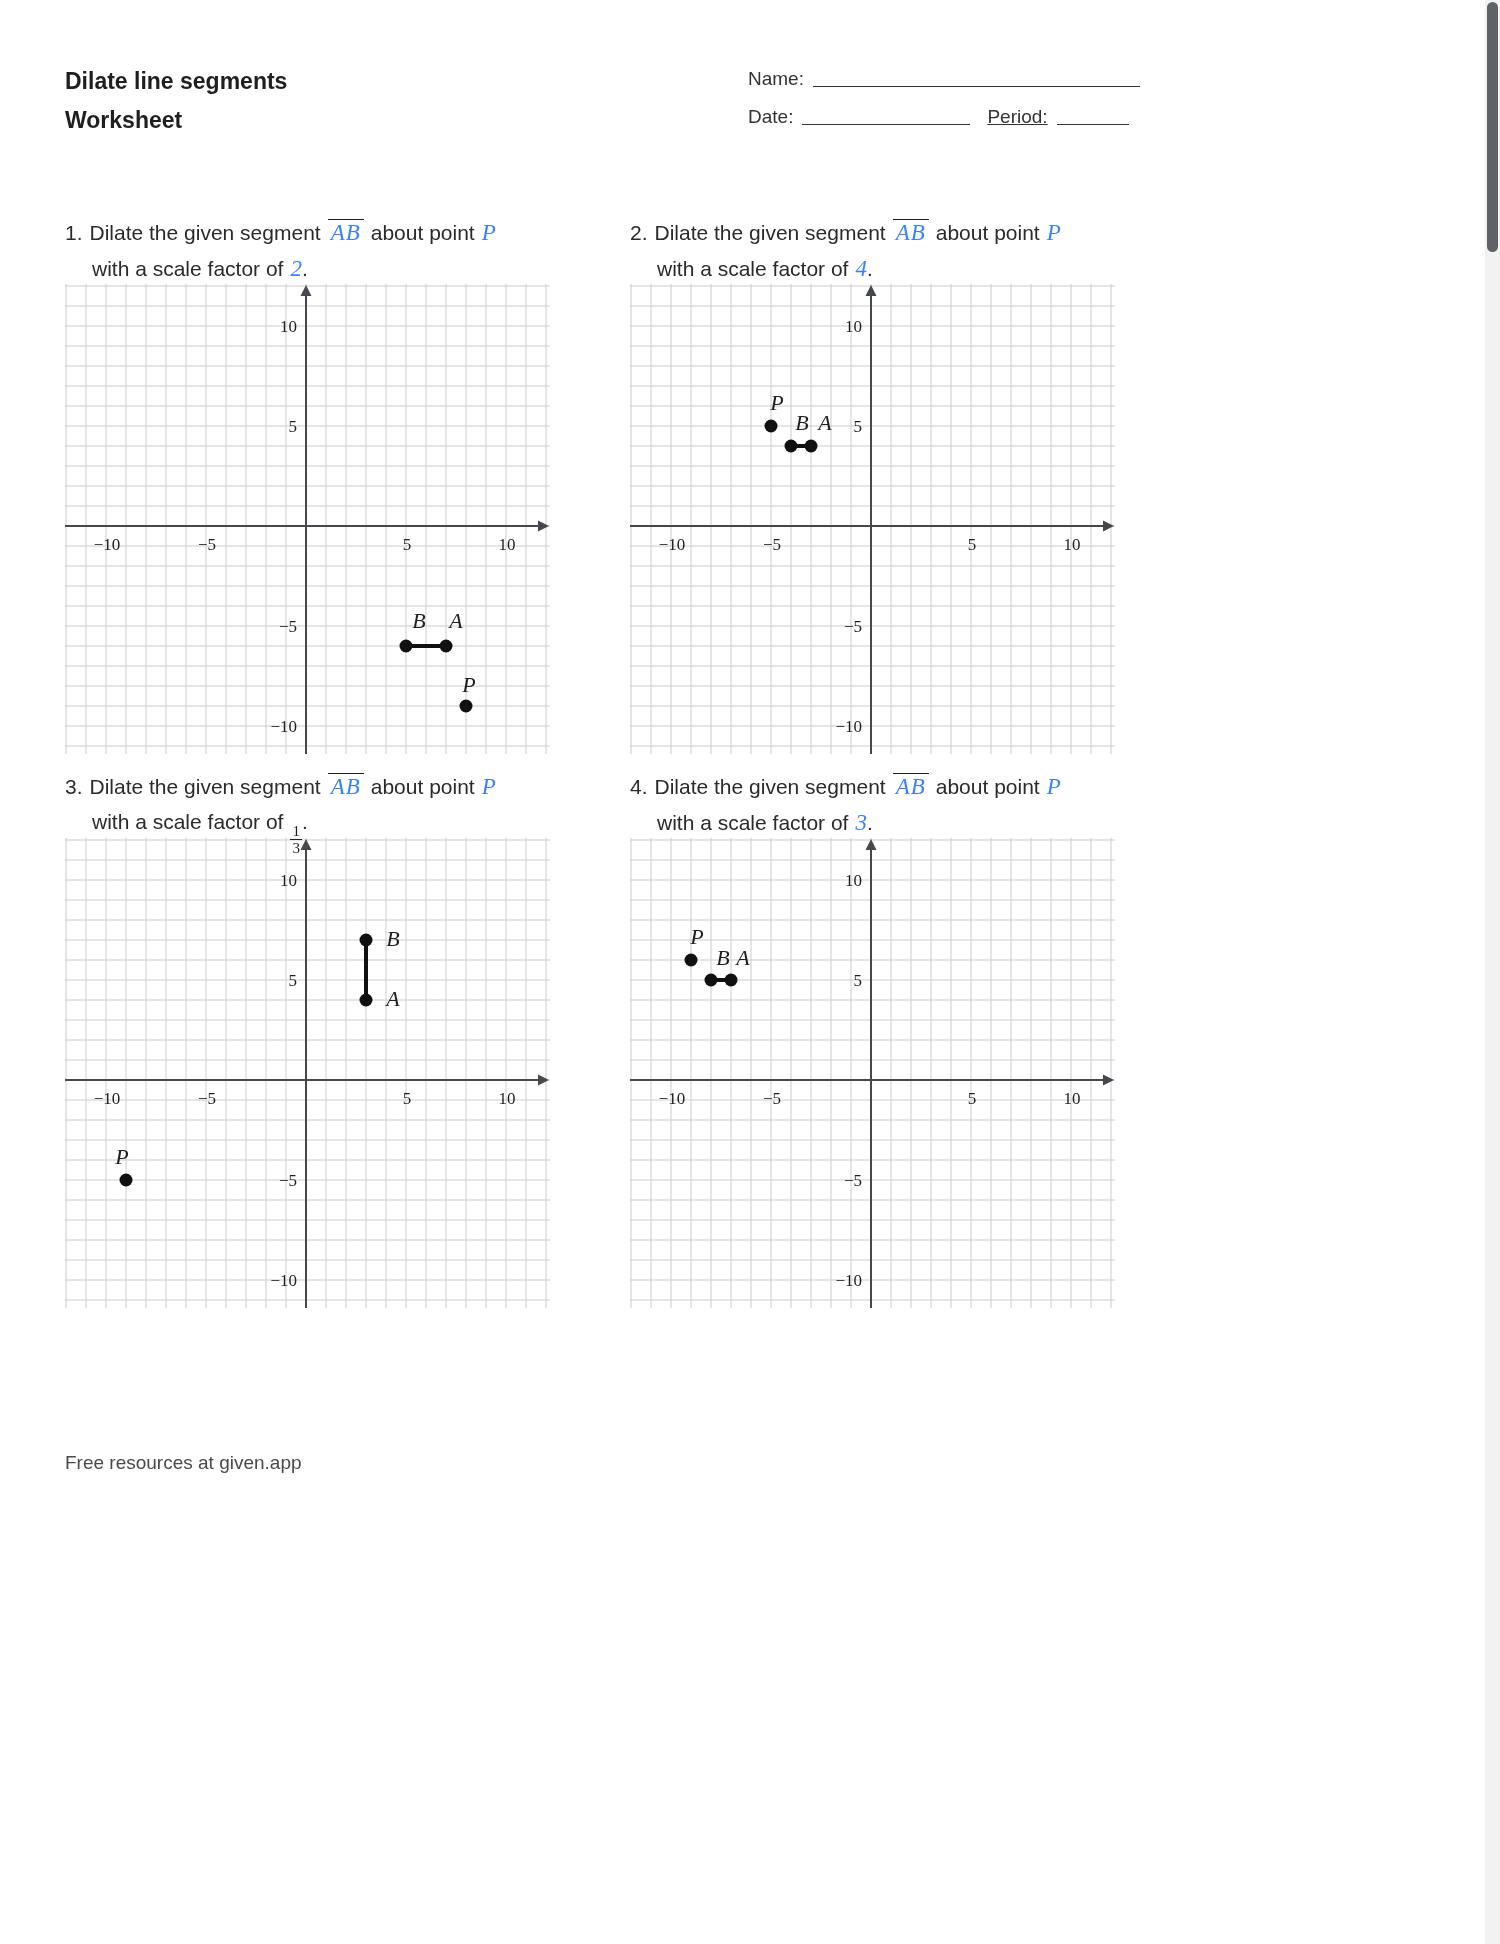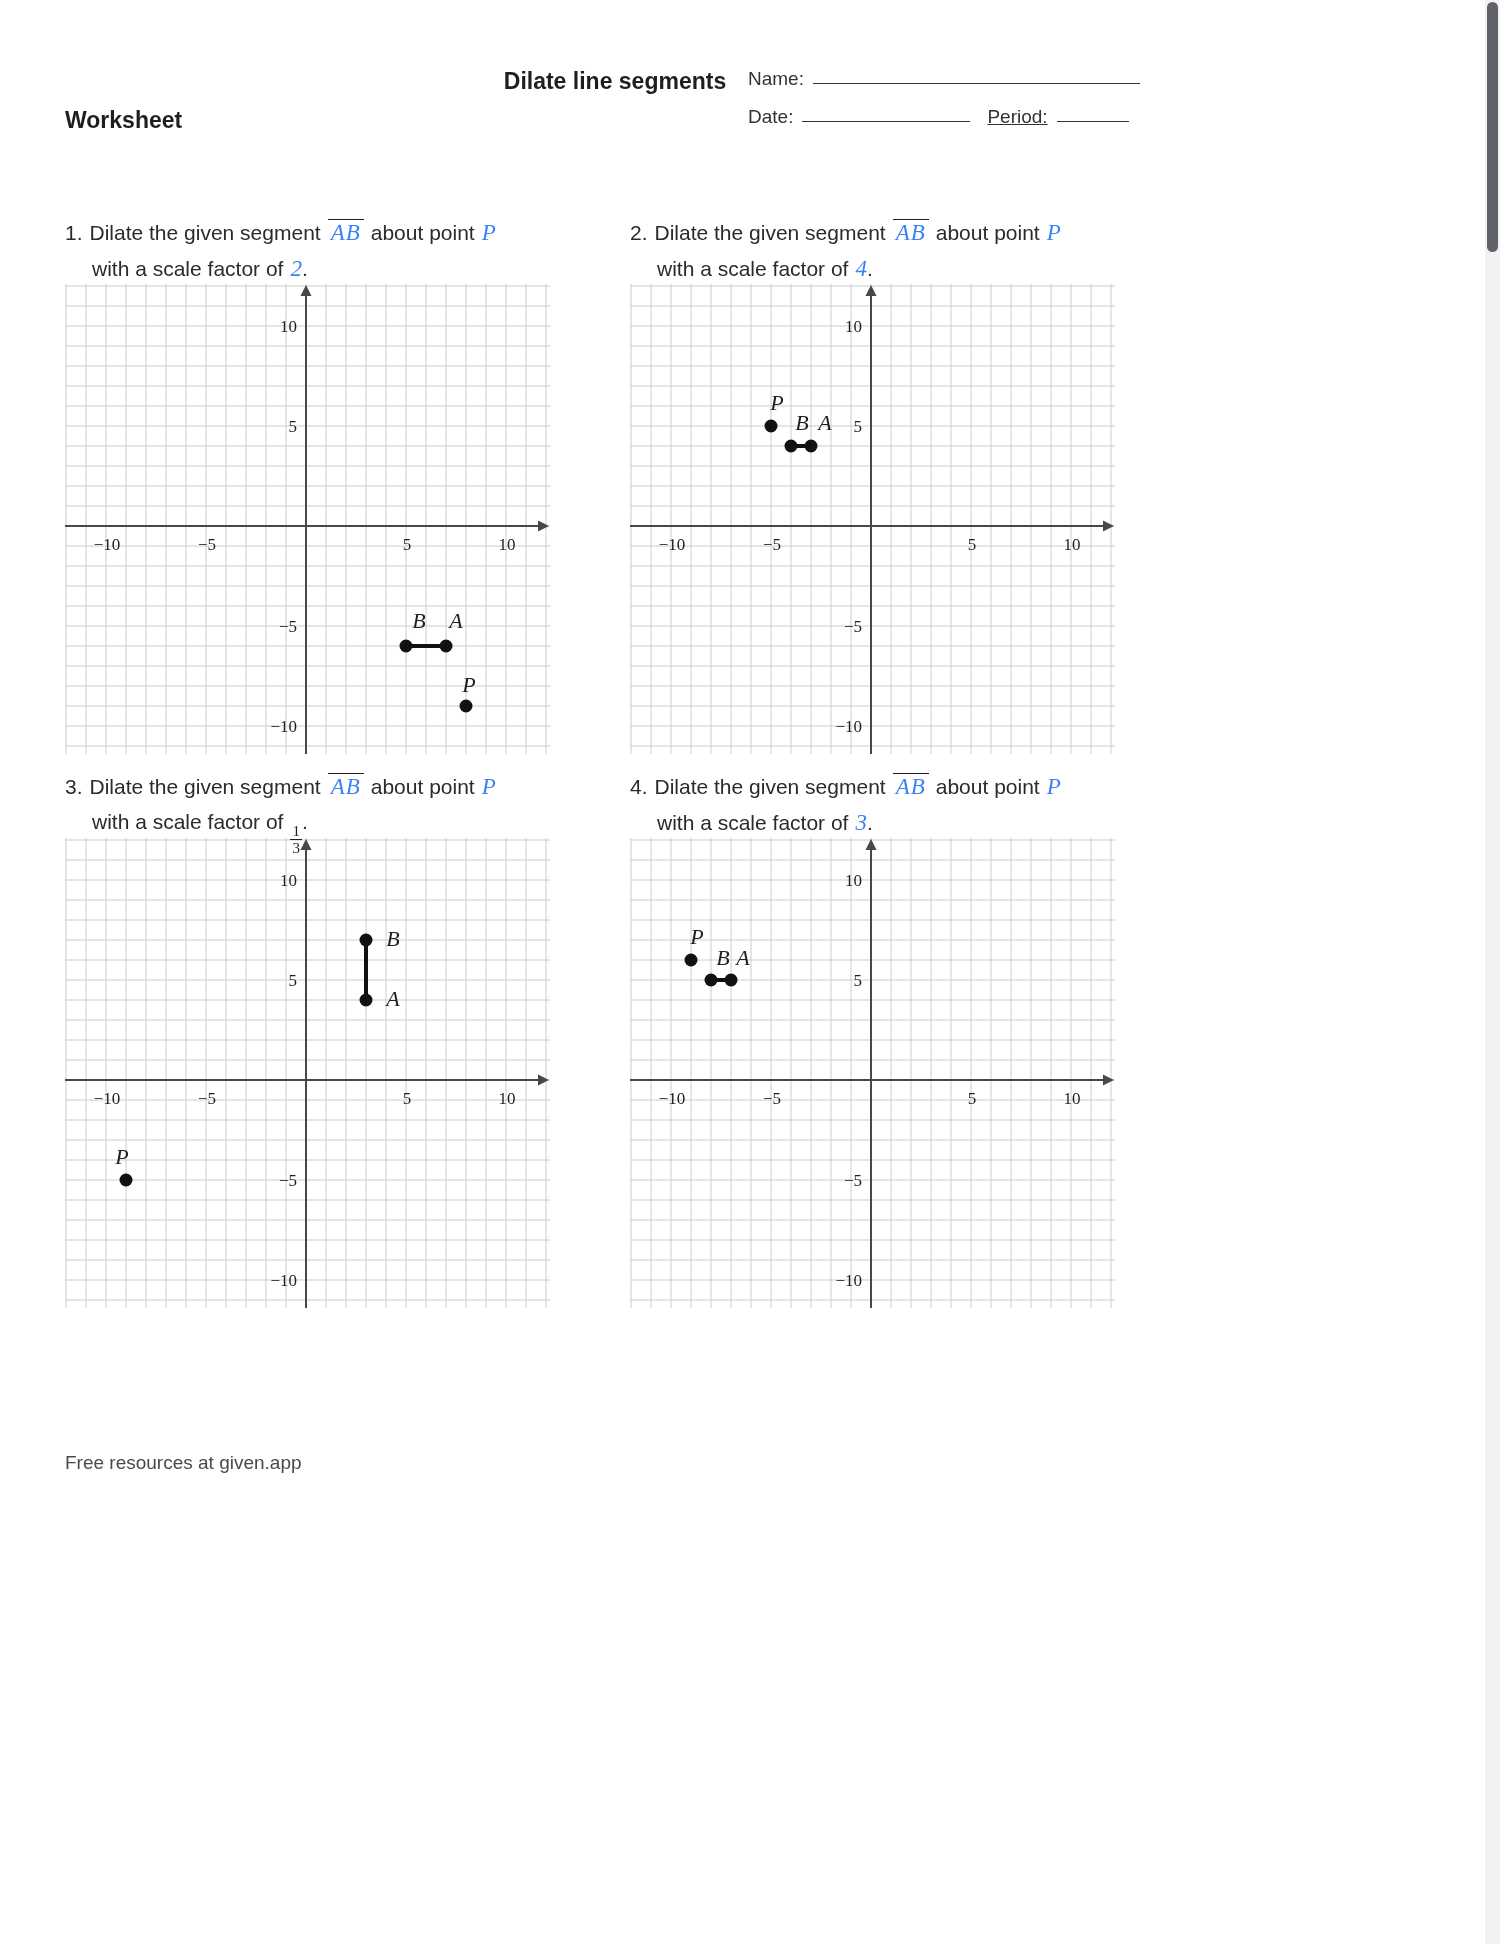--- a/index.html
+++ b/index.html
@@ -1,22 +1,22 @@
 <!DOCTYPE html>
 <html><head>
 <meta charset="utf-8">
 <style>
   *{box-sizing:border-box;margin:0;padding:0;}
   html,body{background:#fff;}
   body{width:1500px;height:1944px;position:relative;font-family:"Liberation Sans","DejaVu Sans",sans-serif;color:#2b2b2b;overflow:hidden;}
   .header{position:absolute;top:66px;left:65px;width:1100px;}
-  .title{font-size:23px;font-weight:700;color:#1f1f1f;line-height:1.35;text-align:center;}
+  .title{font-size:23px;font-weight:700;color:#1f1f1f;line-height:1.35;}
   .subtitle{font-size:23px;font-weight:700;color:#1f1f1f;margin-top:10px;}
   .fields{position:absolute;left:683px;top:2px;width:392px;font-size:19px;color:#333;}
-  .frow{display:flex;align-items:flex-start;gap:9px;margin-bottom:16px;}
+  .frow{display:flex;align-items:center;gap:9px;margin-bottom:16px;}
   .uline{display:inline-block;border-bottom:1.6px solid #333;height:16px;}
   .name-line{flex:1;}
   .date-line{width:168px;}
   .period-label{margin-left:8px;text-decoration:underline;}
   .period-line{width:72px;}
   .main{position:absolute;top:216px;left:65px;display:grid;grid-template-columns:485px 485px;column-gap:80px;row-gap:16px;}
   .prob-head{height:62px;margin-bottom:6px;font-size:21px;color:#2b2b2b;}
   .l1,.l2{display:flex;align-items:baseline;column-gap:7px;line-height:1.5;white-space:nowrap;}
   .l2{margin-left:27px;margin-top:1px;}
   .math{font-family:"Liberation Serif","DejaVu Serif",serif;font-style:italic;font-size:23px;color:#3b82f6;}

